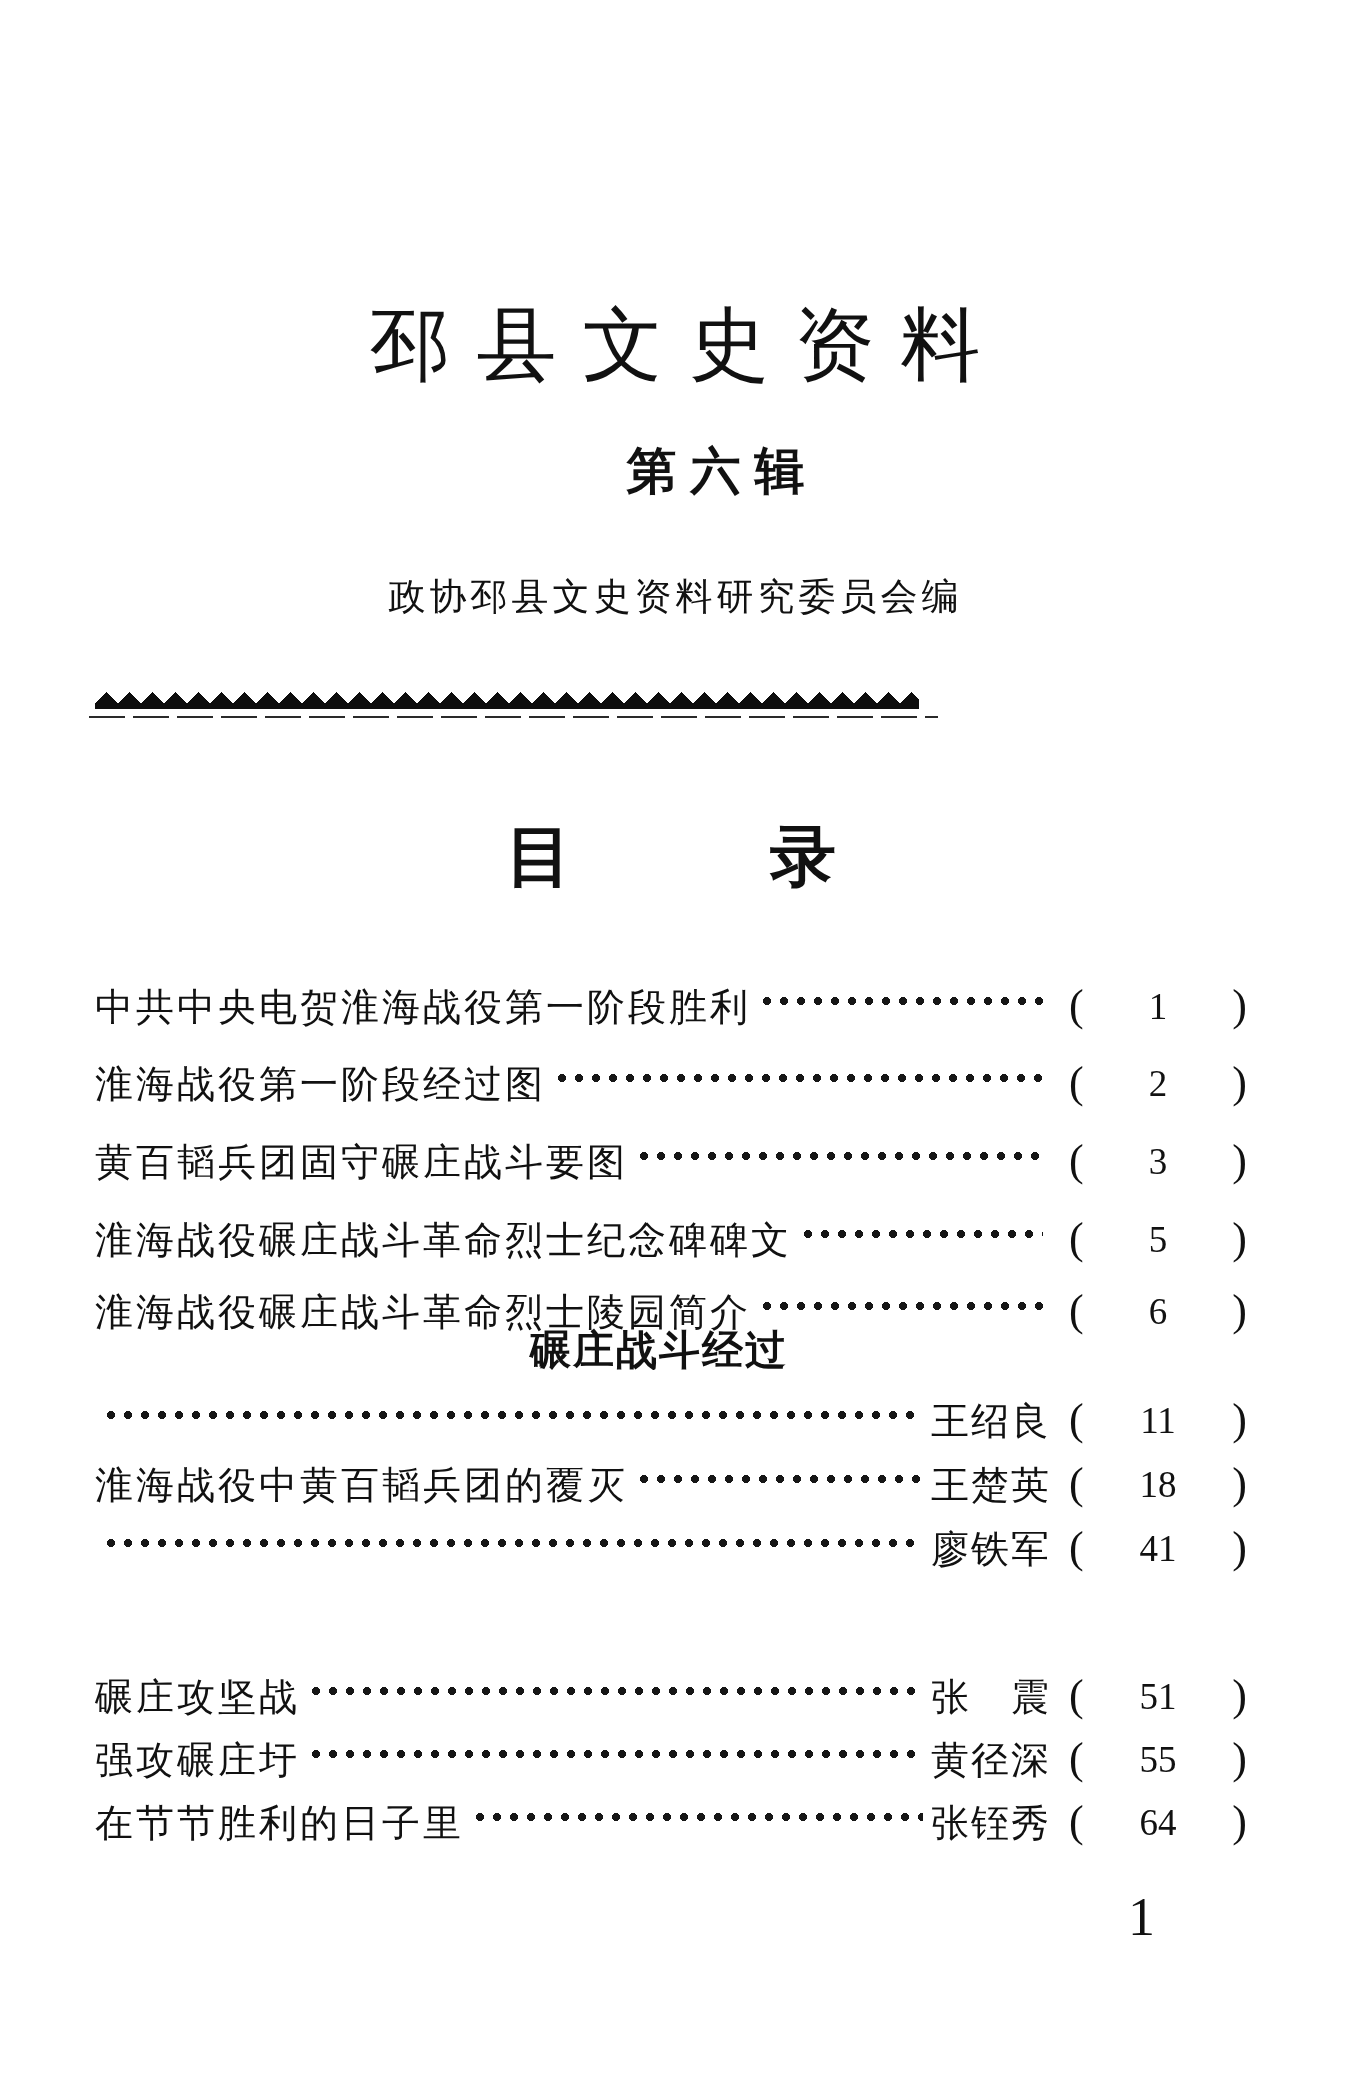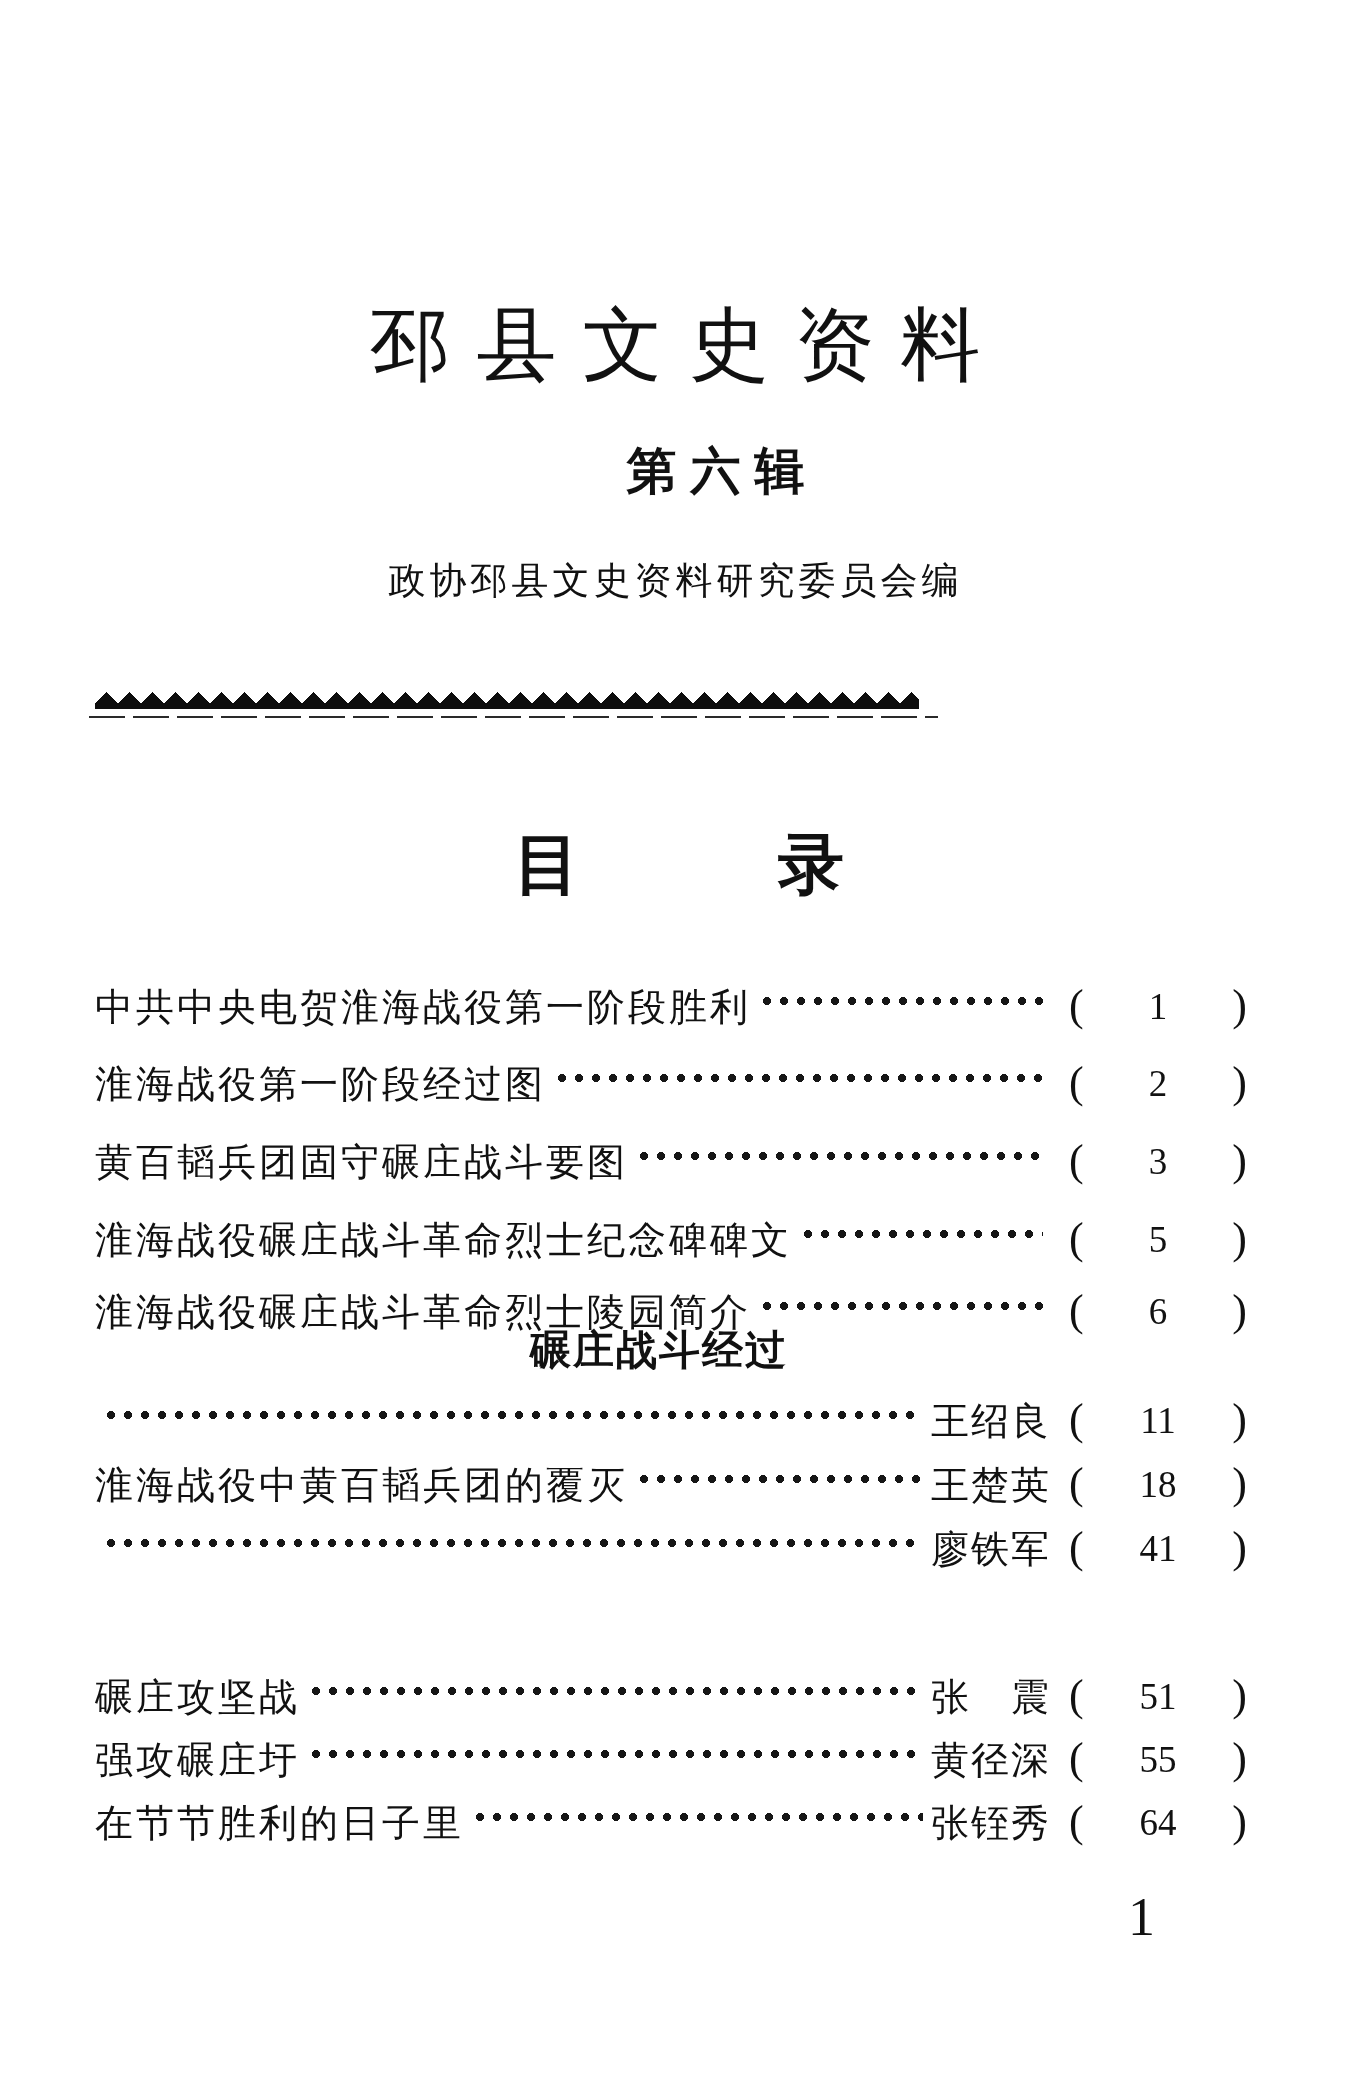--- a/index.html
+++ b/index.html
@@ -39,21 +39,21 @@
     text-align: center;
     font-size: 50px;
     font-weight: bold;
     letter-spacing: 14px;
     text-indent: 14px;
     white-space: nowrap;
     padding-left: 40px;
   }
   .editor {
     position: absolute;
-    top: 556px;
+    top: 572px;
     left: 0;
     width: 100%;
     text-align: center;
     font-size: 37px;
     letter-spacing: 4px;
     white-space: nowrap;
   }
   
   .divider {
     position: absolute;
@@ -78,21 +78,21 @@
     margin-left: -6px;
     width: 103%;
     background: repeating-linear-gradient(90deg, #2a2a2a 0 36px, transparent 36px 44px);
   }
   
   .toc-heading {
     position: absolute;
     top: 812px;
     left: 95px;
     width: 1152px;
-    margin: 8px;
+    margin: 0;
     text-align: center;
     font-size: 66px;
     font-weight: bold;
     white-space: pre;
   }
   .sec-heading {
     position: absolute;
     left: 83px;
     width: 1152px;
     text-align: center;

